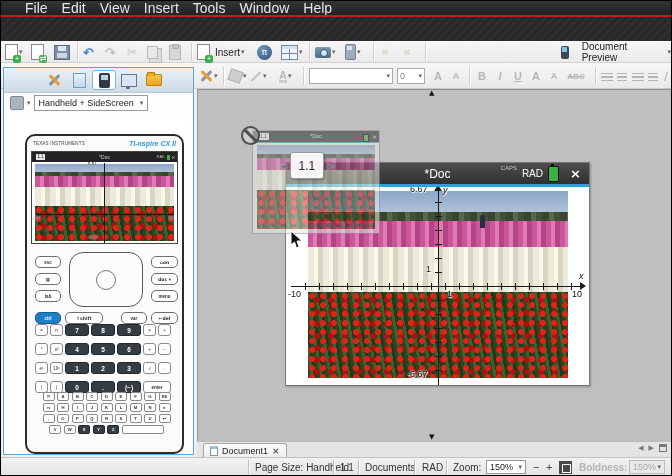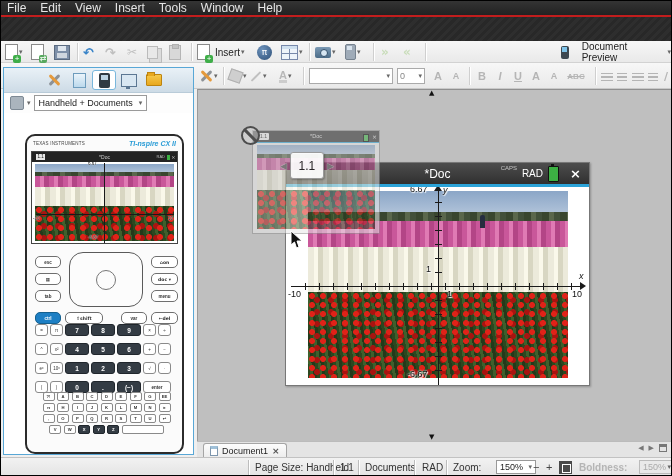--- a/index.html
+++ b/index.html
@@ -2,21 +2,21 @@
 <html><head>
 <meta charset="utf-8">
 <style>
   html,body{margin:0;padding:0;background:#888;}
   .app{position:relative;width:672px;height:476px;background:#efefef;border:1px solid #000;box-sizing:border-box;
        font-family:"Liberation Sans",sans-serif;overflow:hidden;}
   .glyph{font-family:"DejaVu Sans",sans-serif;}
 
   
   .menubar{position:absolute;left:0;top:0;width:100%;height:14px;background:linear-gradient(#343434,#222);
-           color:#e6e6e6;font-size:12px;line-height:14px;padding-left:6px;box-sizing:border-box;}
+           color:#e6e6e6;font-size:14px;line-height:14px;padding-left:24px;box-sizing:border-box;}
   .mitem{margin-right:14px;cursor:default;}
   .redline{position:absolute;left:0;top:14px;width:100%;height:2px;background:#c21d1d;}
 
   
   .tabbar{position:absolute;left:0;top:16px;width:100%;height:24px;background:
           repeating-linear-gradient(135deg,#2e2e2e 0 3px,#282828 3px 6px);}
   .wtab{position:absolute;top:3px;height:21px;line-height:21px;font-size:11px;color:#ddd;padding:0 18px;}
   .wtab.active{background:linear-gradient(#fff,#ececec);color:#111;font-weight:bold;border-radius:4px 4px 0 0;
                border:1px solid #555;border-bottom:none;}
 
@@ -188,21 +188,21 @@
   .pgicn{width:8px;height:10px;background:#fff;border:1px solid #7d96ad;box-sizing:border-box;border-top:3px solid #9fc0d8;}
   .tclose{color:#555;font-size:9px;font-weight:bold;}
   .tnav{position:absolute;right:6px;top:2px;display:flex;gap:5px;align-items:center;color:#777;}
   .tnav .glyph{font-size:7px;}
   .winicn{width:8px;height:8px;border:1px solid #777;border-top:3px solid #777;box-sizing:border-box;}
   .statusbar{position:absolute;left:0;top:456px;width:100%;height:20px;background:linear-gradient(#f2f2f2,#e3e3e3);
              border-top:1px solid #c2c2c2;box-sizing:border-box;font-size:10px;color:#333;}
   .statusbar .seg{position:absolute;top:0;line-height:19px;white-space:nowrap;}
   .ssep{position:absolute;top:2px;width:1px;height:15px;background:#bdbdbd;box-shadow:1px 0 0 #fff;}
   .zsel{position:absolute;top:2px;height:14px;background:#fff;border:1px solid #999;display:flex;align-items:center;
-        justify-content:space-between;padding:0 3px;box-sizing:border-box;font-size:9px;color:#222;margin-left:10px;}
+        justify-content:space-between;padding:0 3px;box-sizing:border-box;font-size:9px;color:#222;}
   .zsel.disabled{background:#e9e9e9;color:#aaa;border-color:#bbb;}
   .fit{position:absolute;top:3px;width:13px;height:13px;background:#4a4a4a;box-sizing:border-box;}
   .fit:before{content:"";position:absolute;left:3px;top:3px;width:7px;height:7px;border:1px solid #fff;}
   .sbtn{position:absolute;top:0;line-height:19px;font-size:11px;color:#444;}
 </style>
 </head>
 <body>
 
 <div class="app">
 
@@ -438,21 +438,21 @@
           <span class="ic-mon"></span>
         </span>
       <span class="sbtab" style="left:138px;">
           <span class="ic-folder"></span>
         </span>
     </div>
     <div class="sbrow">
       <span class="hh2"></span>
       <span class="dd glyph">▾</span>
       <span class="sbselect">
-        <span>Handheld + Documents</span>
+        <span>Handheld + SideScreen</span>
         <span class="dd glyph">▾</span>
       </span>
     </div>
 
     <div class="calc">
       <div class="brand">
         <span class="ti">TEXAS INSTRUMENTS</span>
         <span class="model">TI-nspire CX II</span>
       </div>
       <div class="cscreen">

